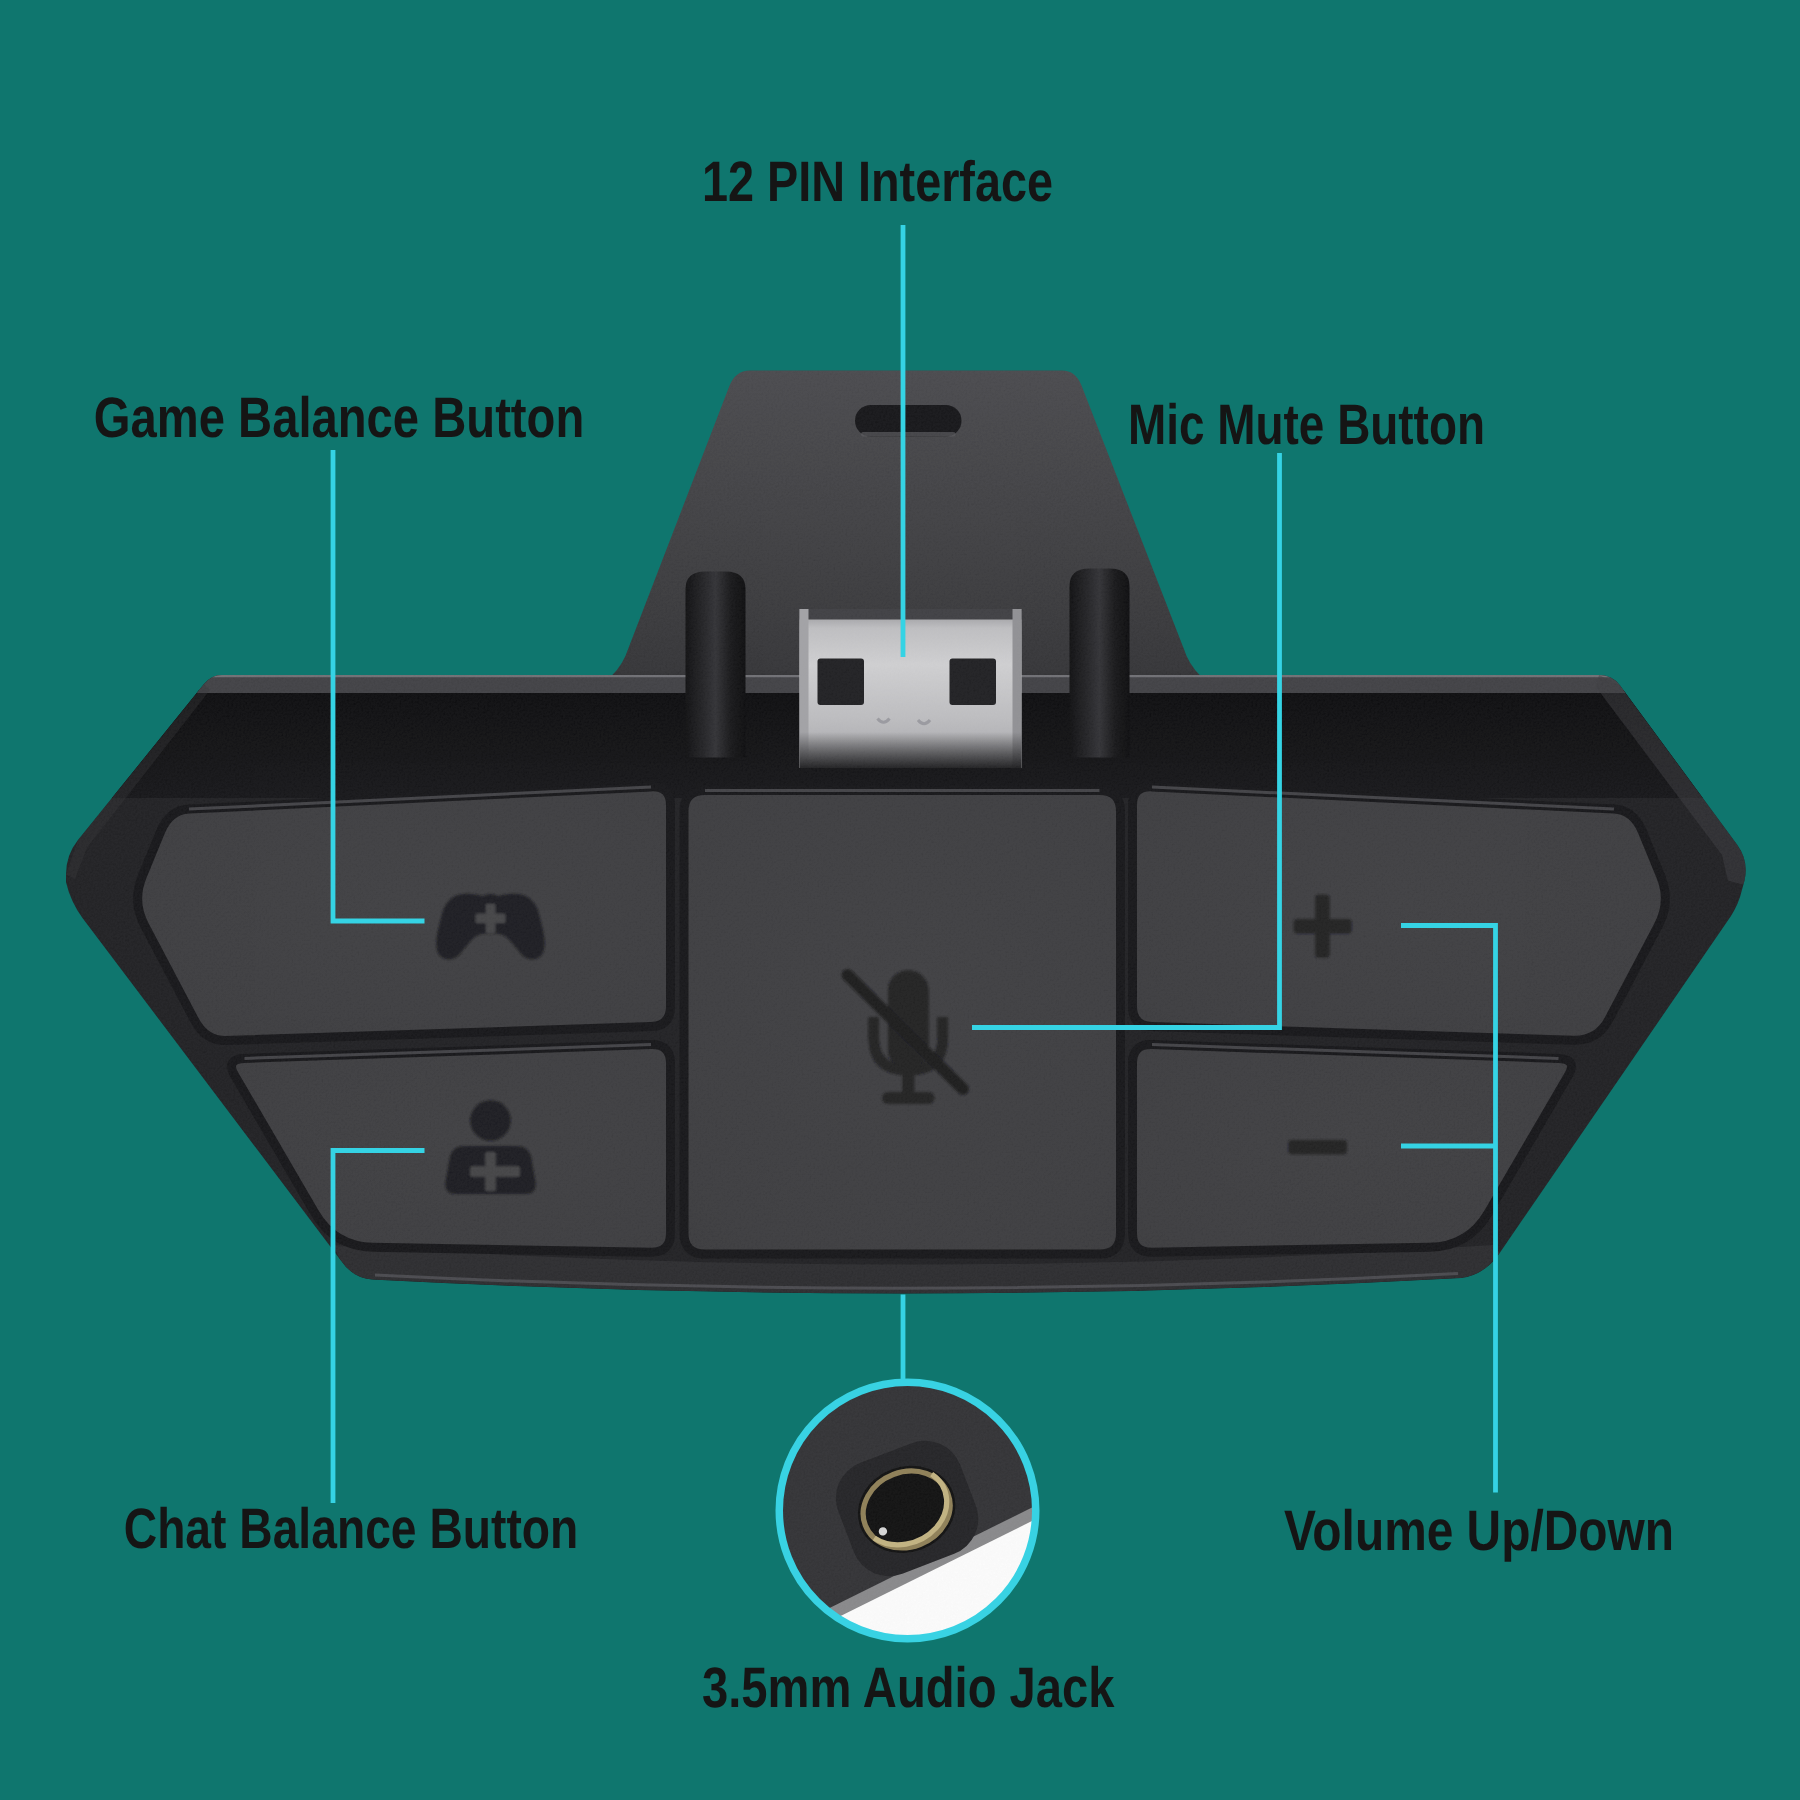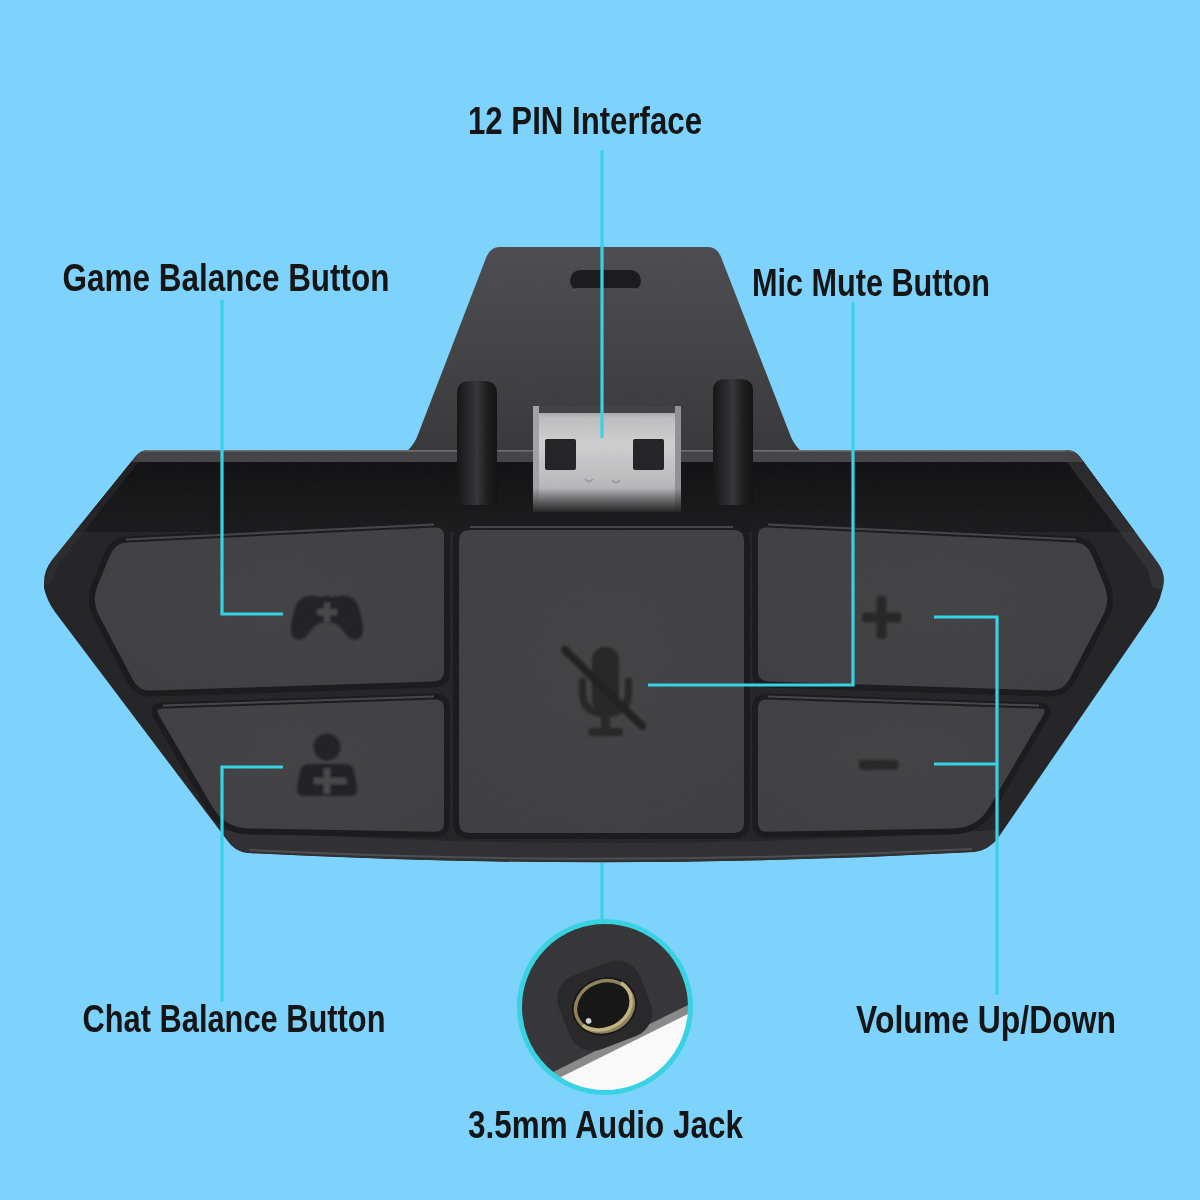--- a/index.html
+++ b/index.html
@@ -1,16 +1,16 @@
 <!DOCTYPE html>
 <html><head>
 <meta charset="utf-8">
 <style>
   html,body{margin:0;padding:0;background:#ffffff;}
-  #stage{position:relative;width:1200px;height:1200px;background:#7dd3fc;overflow:hidden;}
+  #stage{position:relative;width:1200px;height:1200px;background:#0f766e;overflow:hidden;}
   svg{position:absolute;left:0;top:0;}
   .lbl{font-family:"Liberation Sans", sans-serif;font-weight:bold;fill:#151515;}
 </style>
 </head>
 <body>
 <div id="stage">
 <svg width="1200" height="1200" viewBox="0 0 1200 1200">
 <defs>
   <linearGradient id="gStem" x1="0" y1="0" x2="0" y2="1">
     <stop offset="0" stop-color="#46464a"></stop>

